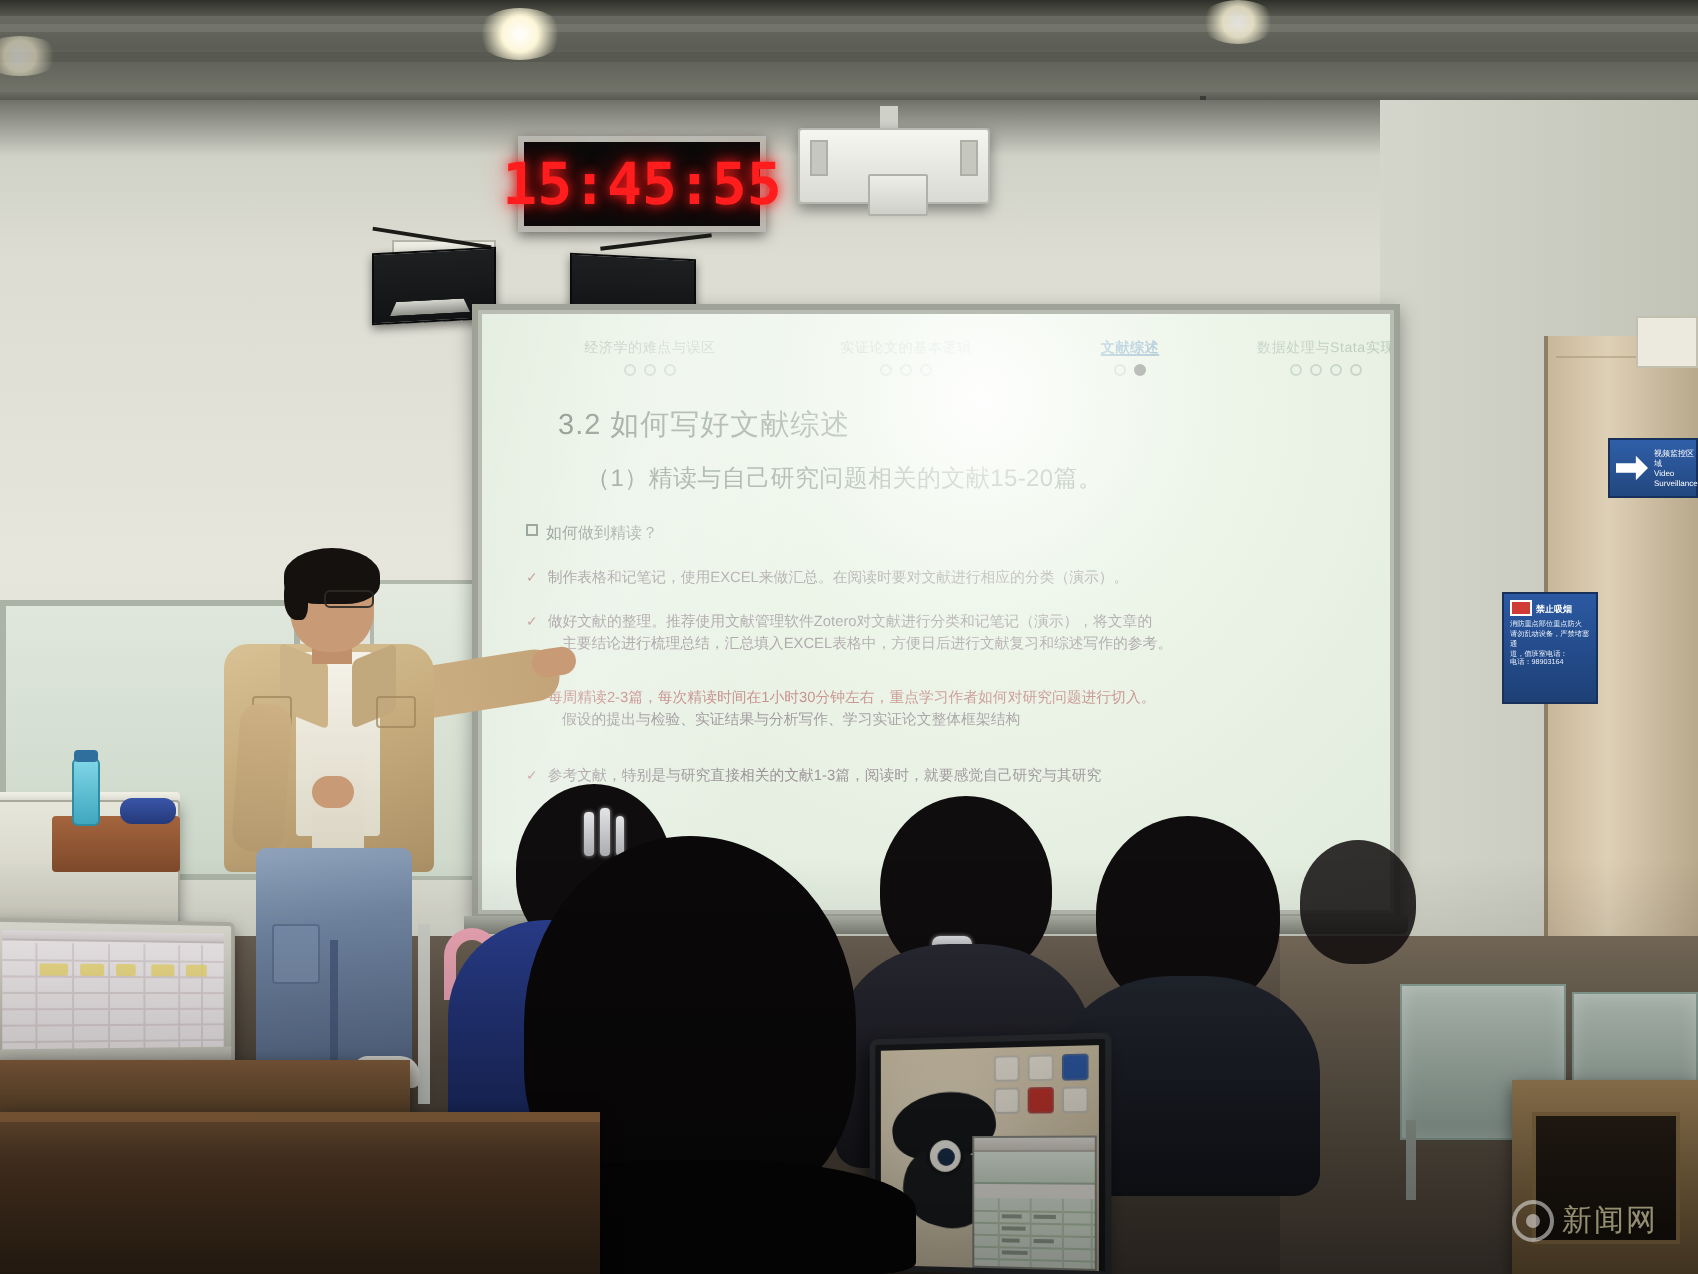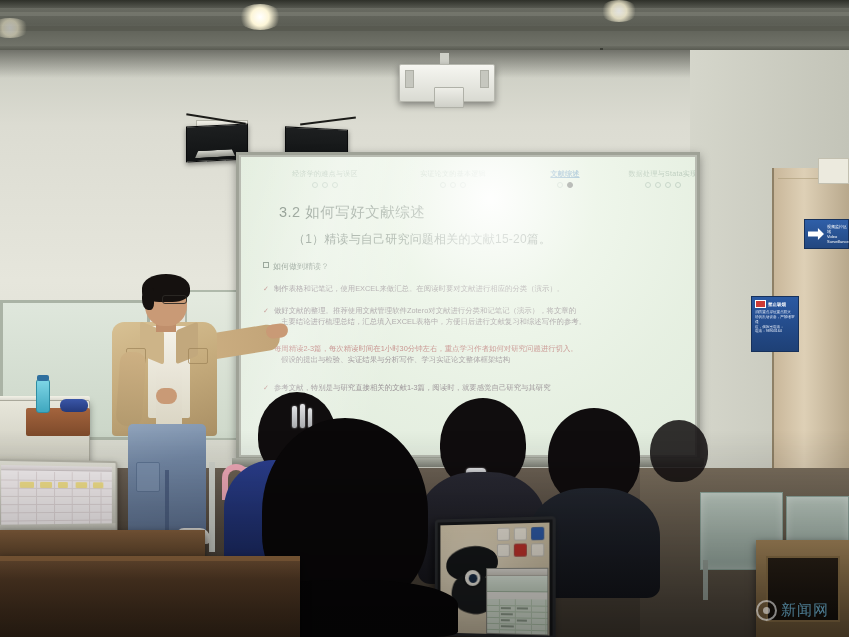--- a/index.html
+++ b/index.html
@@ -297,21 +297,21 @@
   .left-board2 { position:absolute; left:185px; top:290px; width:60px; height:150px;
                  background:linear-gradient(180deg,#e4eadf,#cfd9cb); border:2px solid #b0b9ab; }
 
   
   .watermark { position:absolute; left:756px; top:600px; display:flex; align-items:center;
                gap:4px; opacity:.55; }
   .wm-circle { width:21px; height:21px; border-radius:50%; border:2px solid #e9e9e9;
                position:relative; }
   .wm-circle:before { content:""; position:absolute; left:5px; top:5px; width:7px; height:7px;
                       border-radius:50%; background:#e9e9e9; }
-  .wm-text { font-size:15px; color:#7dd3fc; letter-spacing:1px;
+  .wm-text { font-size:15px; color:#fef9c3; letter-spacing:1px;
              text-shadow:0 1px 2px rgba(0,0,0,.7); }
 
   
   .fg-dark { position:absolute; left:0; top:430px; width:849px; height:207px;
              background:linear-gradient(180deg,rgba(0,0,0,0),rgba(0,0,0,.42));
              pointer-events:none; }
 </style>
 </head>
 <body>
 
@@ -330,20 +330,23 @@
   <div class="hanger" style="left:600px;top:48px;height:16px;"></div>
 
   <div class="backwall"></div>
   <div class="wall-shadow"></div>
   <div class="wall-right"></div>
   <div class="door-panel"></div>
   <div class="door-line"></div>
   <div class="left-board"></div>
   <div class="left-board2"></div>
 
+  <div class="clock">
+    <span class="clock-time">15:45:55</span>
+  </div>
 
   <div class="proj-arm"></div>
   <div class="projector">
     <div class="proj-vent pv-l"></div>
     <div class="proj-vent pv-r"></div>
     <div class="proj-lens"></div>
   </div>
 
   <div class="sp-box"></div>
   <div class="sp-wire" style="left:186px;top:118px;width:60px;height:2px;transform:rotate(9deg);"></div>

